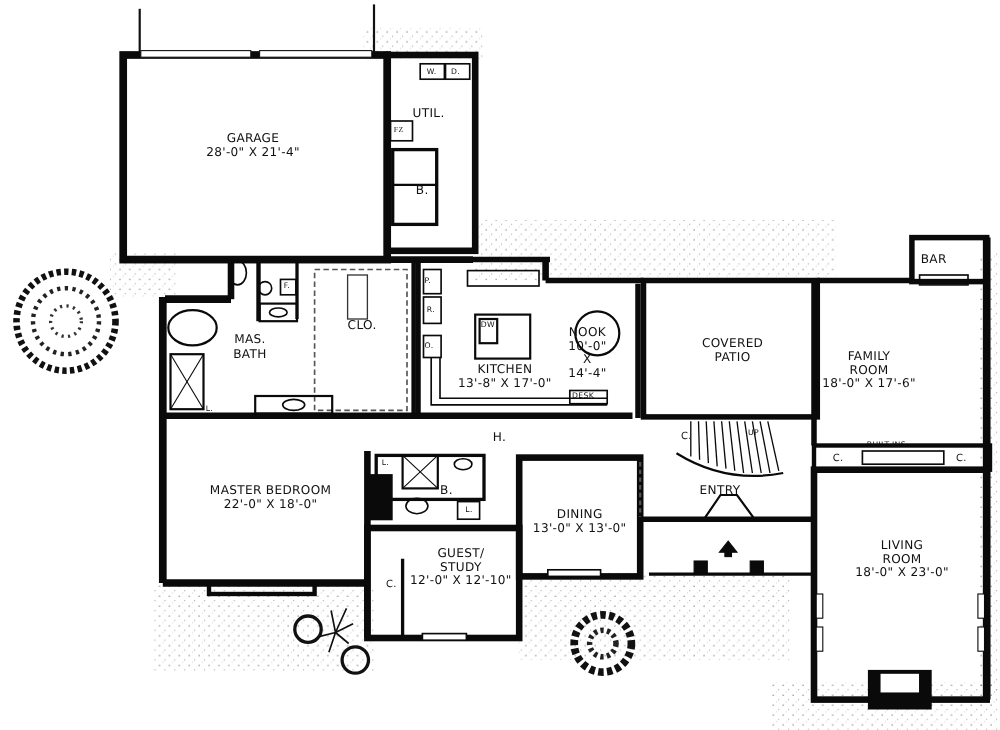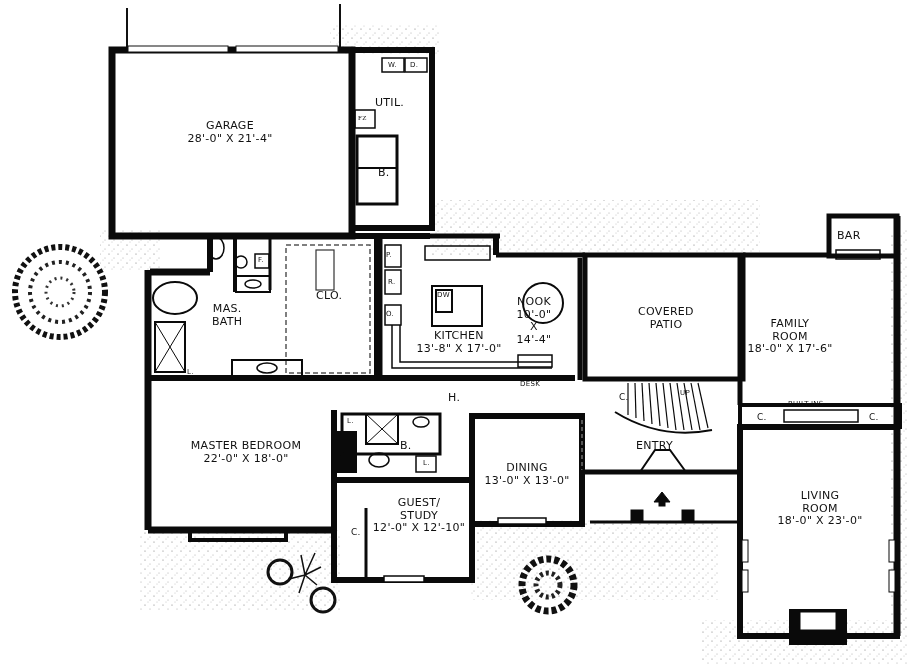--- a/index.html
+++ b/index.html
@@ -191,21 +191,21 @@
 <div class="lbl" style="left:316px;top:290px;">CLO.</div>
 
 <div class="lbl tiny" style="left:386px;top:251px;">P.</div>
 <div class="lbl tiny" style="left:388px;top:278px;">R.</div>
 <div class="lbl tiny" style="left:386px;top:310px;">O.</div>
 <div class="lbl tiny" style="left:437px;top:247px;margin-top:44px;">DW</div>
 <div class="lbl" style="left:416px;top:330px;width:86px;">
   <span>KITCHEN</span>
   <span class="dim">13'-8" X 17'-0"</span>
 </div>
-<div class="lbl tiny" style="left:520px;top:356px;margin-top:24px;">DESK</div>
+<div class="lbl tiny" style="left:520px;top:356px;">DESK</div>
 <div class="lbl" style="left:509px;top:296px;width:50px;">
   <span>NOOK</span>
   <span class="dim">10'-0"</span>
   <span class="dim">X</span>
   <span class="dim">14'-4"</span>
 </div>
 
 <div class="lbl" style="left:628px;top:306px;width:76px;">
   <span>COVERED</span><br>
   <span>PATIO</span>

